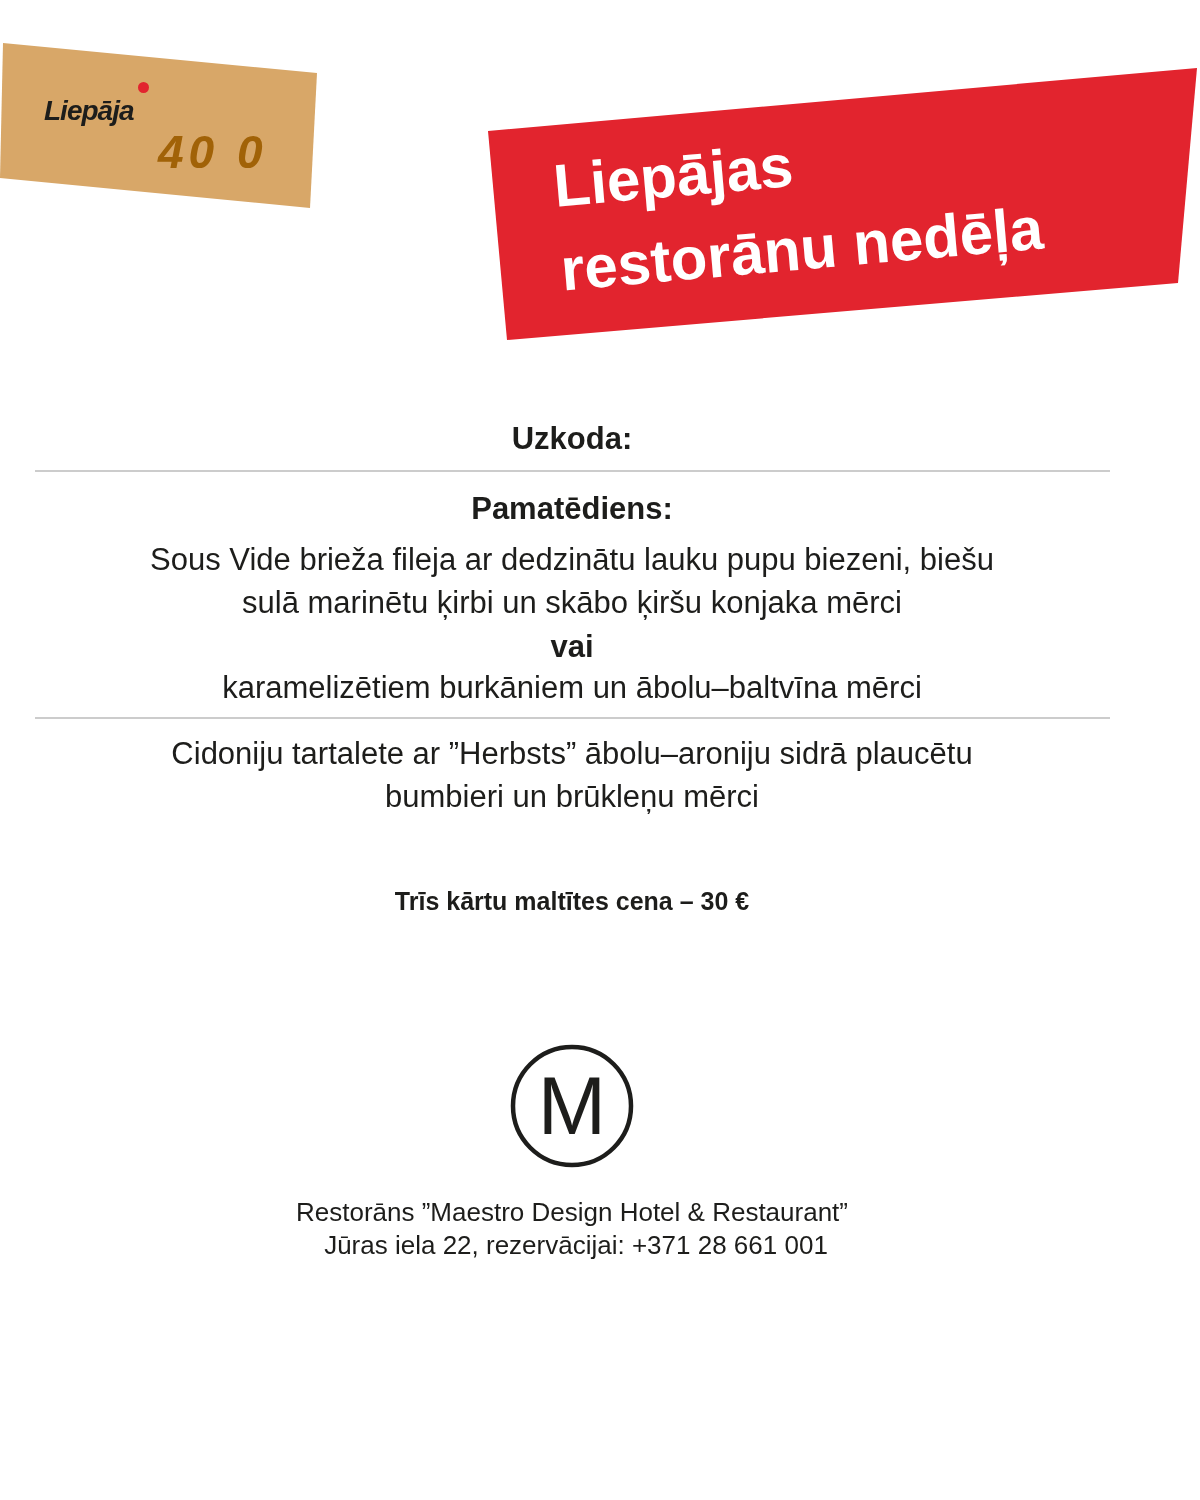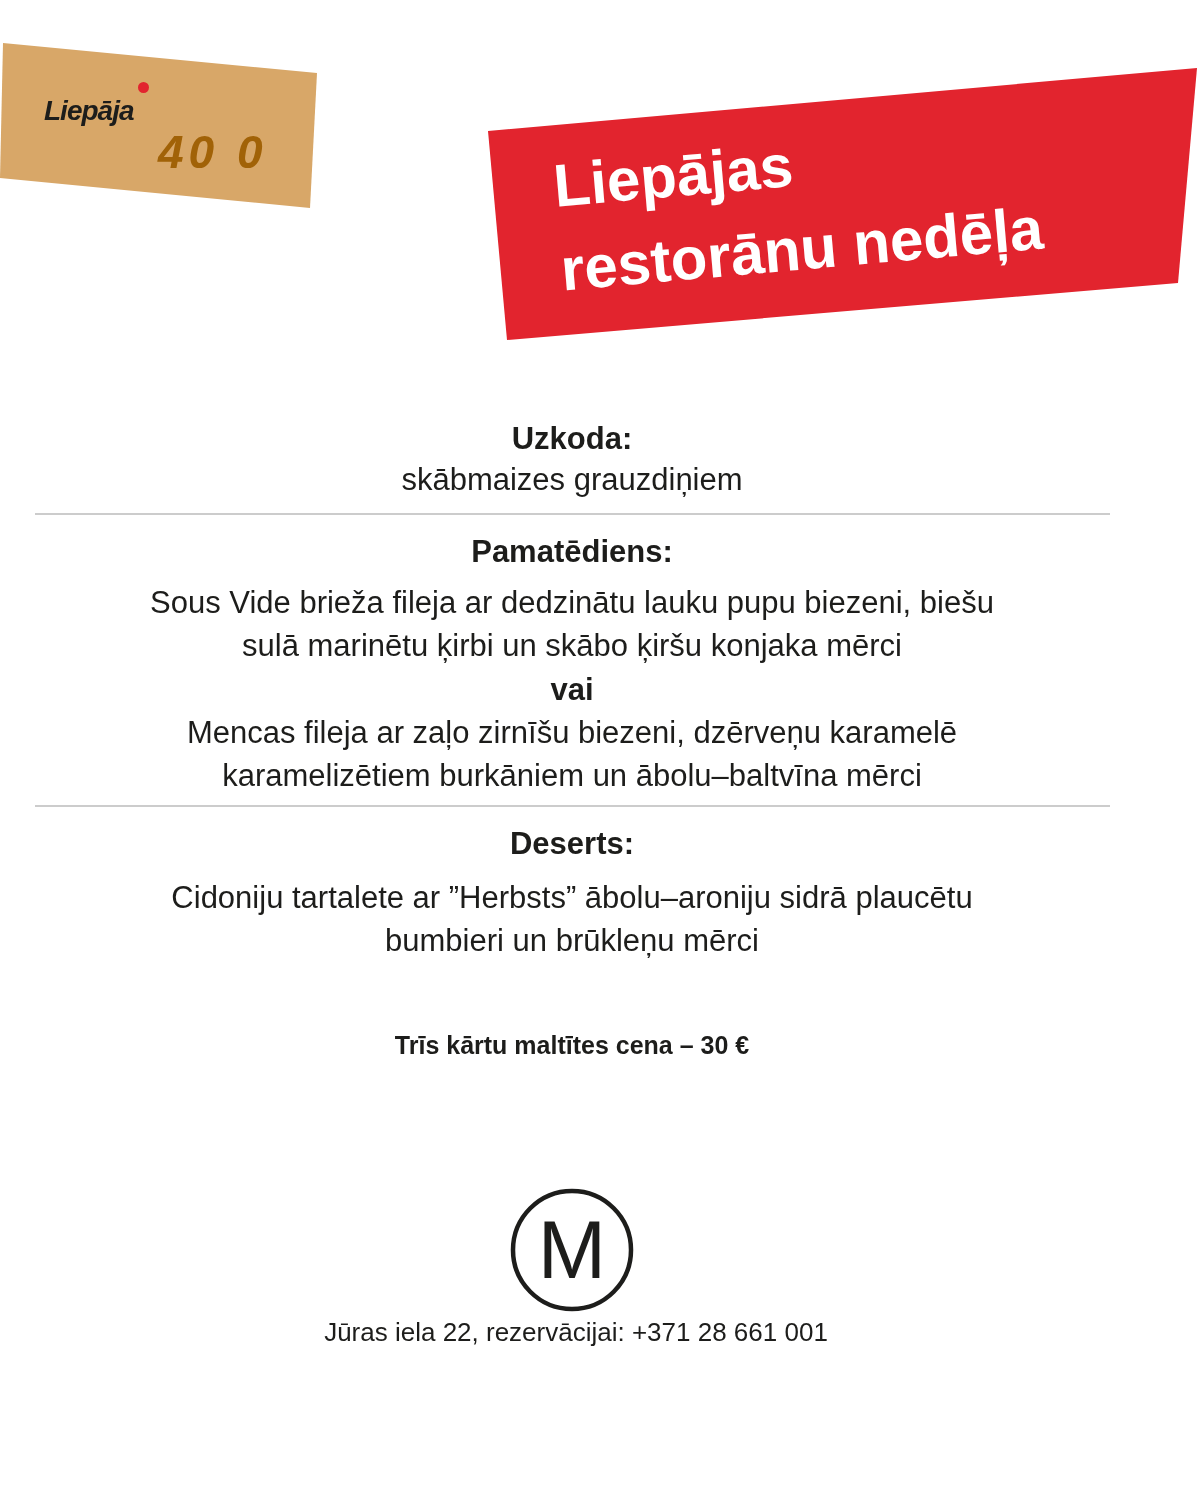--- a/index.html
+++ b/index.html
@@ -148,41 +148,39 @@
   <div class="banner">
     <div class="banner-text">
       <div>Liepājas</div>
       <div>restorānu nedēļa</div>
     </div>
   </div>
 
   <div class="menu">
 
     <div class="heading mt10">Uzkoda:</div>
-    <div class="body-line">skābmaizes grauzdiņiem</div>
 
     <div class="divider mt12"></div>
 
     <div class="heading mt18">Pamatēdiens:</div>
     <div class="body-line mt10">Sous Vide brieža fileja ar dedzinātu lauku pupu biezeni, biešu</div>
     <div class="body-line">sulā marinētu ķirbi un skābo ķiršu konjaka mērci</div>
     <div class="heading mt4">vai</div>
-    <div class="body-line mt2">Mencas fileja ar zaļo zirnīšu biezeni, dzērveņu karamelē</div>
     <div class="body-line">karamelizētiem burkāniem un ābolu–baltvīna mērci</div>
 
     <div class="divider mt8"></div>
 
-    <div class="heading mt18">Deserts:</div>
     <div class="body-line mt13">Cidoniju tartalete ar ”Herbsts” ābolu–aroniju sidrā plaucētu</div>
     <div class="body-line">bumbieri un brūkleņu mērci</div>
 
     <div class="price">Trīs kārtu maltītes cena – 30 €</div>
 
     <svg class="m-logo" width="132" height="132" viewBox="0 0 132 132">
       <circle cx="66" cy="66" r="59" fill="none" stroke="#1D1D1B" stroke-width="4.5"></circle>
       <text x="66" y="94" text-anchor="middle" font-size="82" font-family="Liberation Sans, sans-serif" font-weight="400" fill="#1D1D1B">M</text>
     </svg>
 
+    <div class="footer-line1">Restorāns ”Maestro Design Hotel &amp; Restaurant”</div>
     <div class="footer-line2">Jūras iela 22, rezervācijai: +371 28 661 001</div>
 
   </div>
 
 </div>
 
 </body></html>

